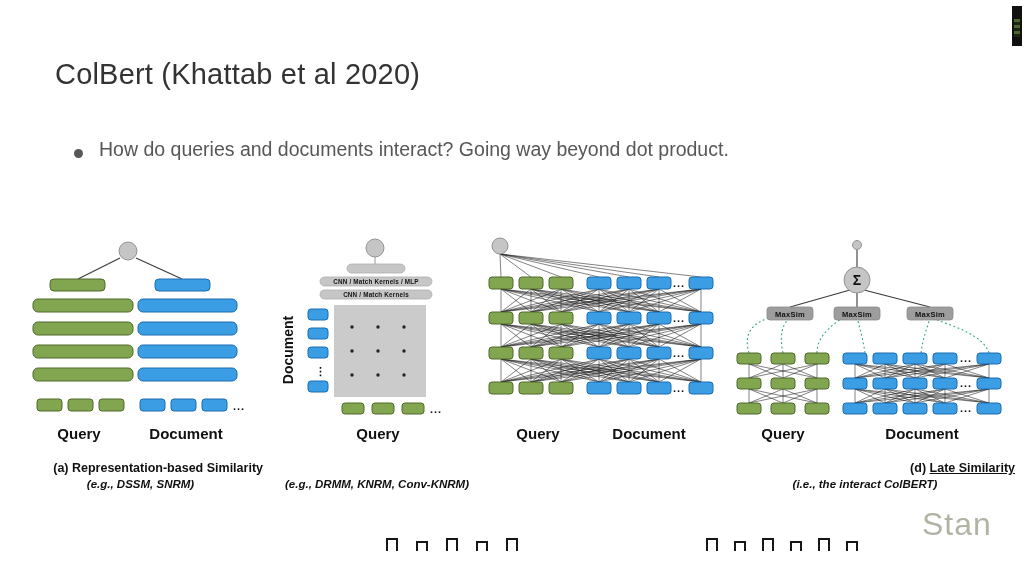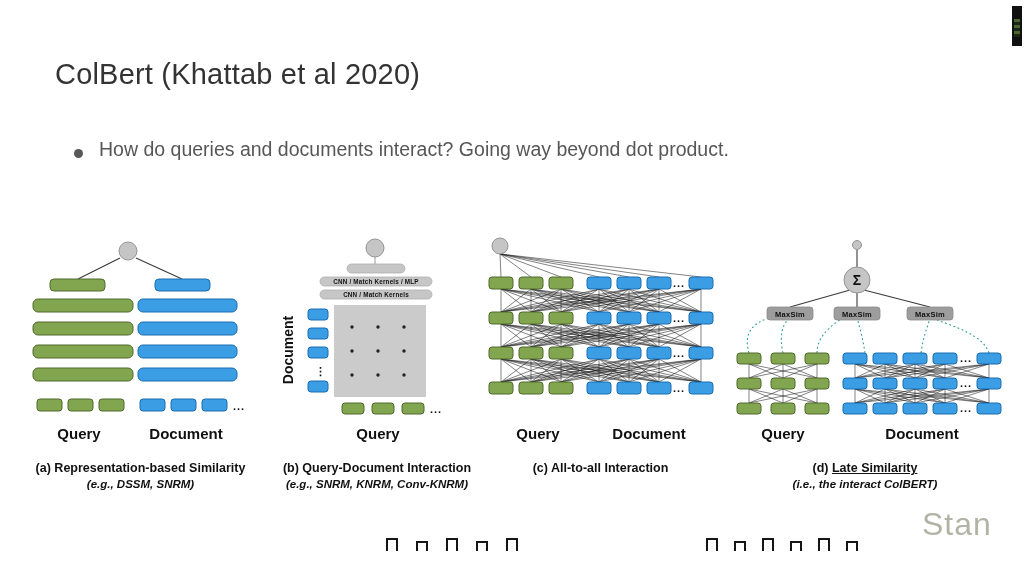--- a/index.html
+++ b/index.html
@@ -31,21 +31,21 @@
   .b{fill:var(--doc-blue);stroke:var(--doc-blue-border);stroke-width:1;}
   .node{fill:var(--node-gray);stroke:var(--node-gray-border);stroke-width:1;}
   .pill{fill:#c6c6c6;stroke:#aeaeae;stroke-width:.8;}
   .matrix{fill:var(--matrix-gray);}
   .maxsim{fill:var(--maxsim-gray);stroke:#8a8a8a;stroke-width:.8;}
   .conn{stroke:#3a3a3a;stroke-width:1.1;}
   .faint{stroke:#9a9a9a;stroke-width:1;}
   .net line{stroke:var(--line-dark);stroke-width:.55;}
   .mdot{fill:#222;}
   .dotted{fill:none;stroke:var(--dotted-teal);stroke-width:1.1;stroke-dasharray:1.8 2.6;}
-  .caption{position:absolute;top:226px;left:0;right:0;text-align:center;
+  .caption{position:absolute;top:226px;left:0;right:0;text-align:right;
     font-size:12.5px;font-weight:700;color:var(--caption-color);}
   .caption .u{text-decoration:underline;}
   .subcaption{position:absolute;top:243px;left:0;right:0;text-align:center;
     font-size:11.5px;font-style:italic;font-weight:600;color:var(--caption-color);}
   
   .watermark{
     position:absolute;left:922px;top:506px;
     font-family:Liberation Sans, sans-serif;font-size:32px;color:var(--watermark-color);
     letter-spacing:1px;white-space:nowrap;
   }
@@ -137,22 +137,21 @@
       </g>
       <text class="vdots" x="53" y="140">⋮</text>
       <g>
         <rect class="g" x="80" y="168" width="22" height="11" rx="3"></rect>
         <rect class="g" x="110" y="168" width="22" height="11" rx="3"></rect>
         <rect class="g" x="140" y="168" width="22" height="11" rx="3"></rect>
       </g>
       <text class="dots" x="168" y="178">...</text>
       <text class="lbl" x="116" y="204" text-anchor="middle">Query</text>
     </svg>
-    <div class="caption">(b) Query-Document Interaction</div>
-    <div class="subcaption">(e.g., SNRM, KNRM, Conv-KNRM)</div>
+    <div class="subcaption">(e.g., DRMM, KNRM, Conv-KNRM)</div>
   </div>
 
   <div class="panel" style="left:483px;width:235px;">
     <svg width="235" height="212" viewBox="0 0 235 212">
       <g id="c-fan" class="net">
           <line x1="17" y1="19" x2="18" y2="42"></line>
           <line x1="17" y1="19" x2="48" y2="42"></line>
           <line x1="17" y1="19" x2="78" y2="42"></line>
           <line x1="17" y1="19" x2="116" y2="42"></line>
           <line x1="17" y1="19" x2="146" y2="42"></line>
@@ -343,21 +342,20 @@
           <rect class="b" x="164" y="147" width="24" height="12" rx="3"></rect>
           <rect class="b" x="206" y="147" width="24" height="12" rx="3"></rect>
       </g>
       <text class="dots" x="190" y="52">...</text>
       <text class="dots" x="190" y="87">...</text>
       <text class="dots" x="190" y="122">...</text>
       <text class="dots" x="190" y="157">...</text>
       <text class="lbl" x="55" y="204" text-anchor="middle">Query</text>
       <text class="lbl" x="166" y="204" text-anchor="middle">Document</text>
     </svg>
-    <div class="caption">(c) All-to-all Interaction</div>
   </div>
 
   <div class="panel" style="left:715px;width:300px;">
     <svg width="300" height="212" viewBox="0 0 300 212">
       <g id="d-g1" class="net">
           <line x1="34" y1="129" x2="34" y2="143"></line>
           <line x1="34" y1="129" x2="68" y2="143"></line>
           <line x1="34" y1="129" x2="102" y2="143"></line>
           <line x1="68" y1="129" x2="34" y2="143"></line>
           <line x1="68" y1="129" x2="68" y2="143"></line>

